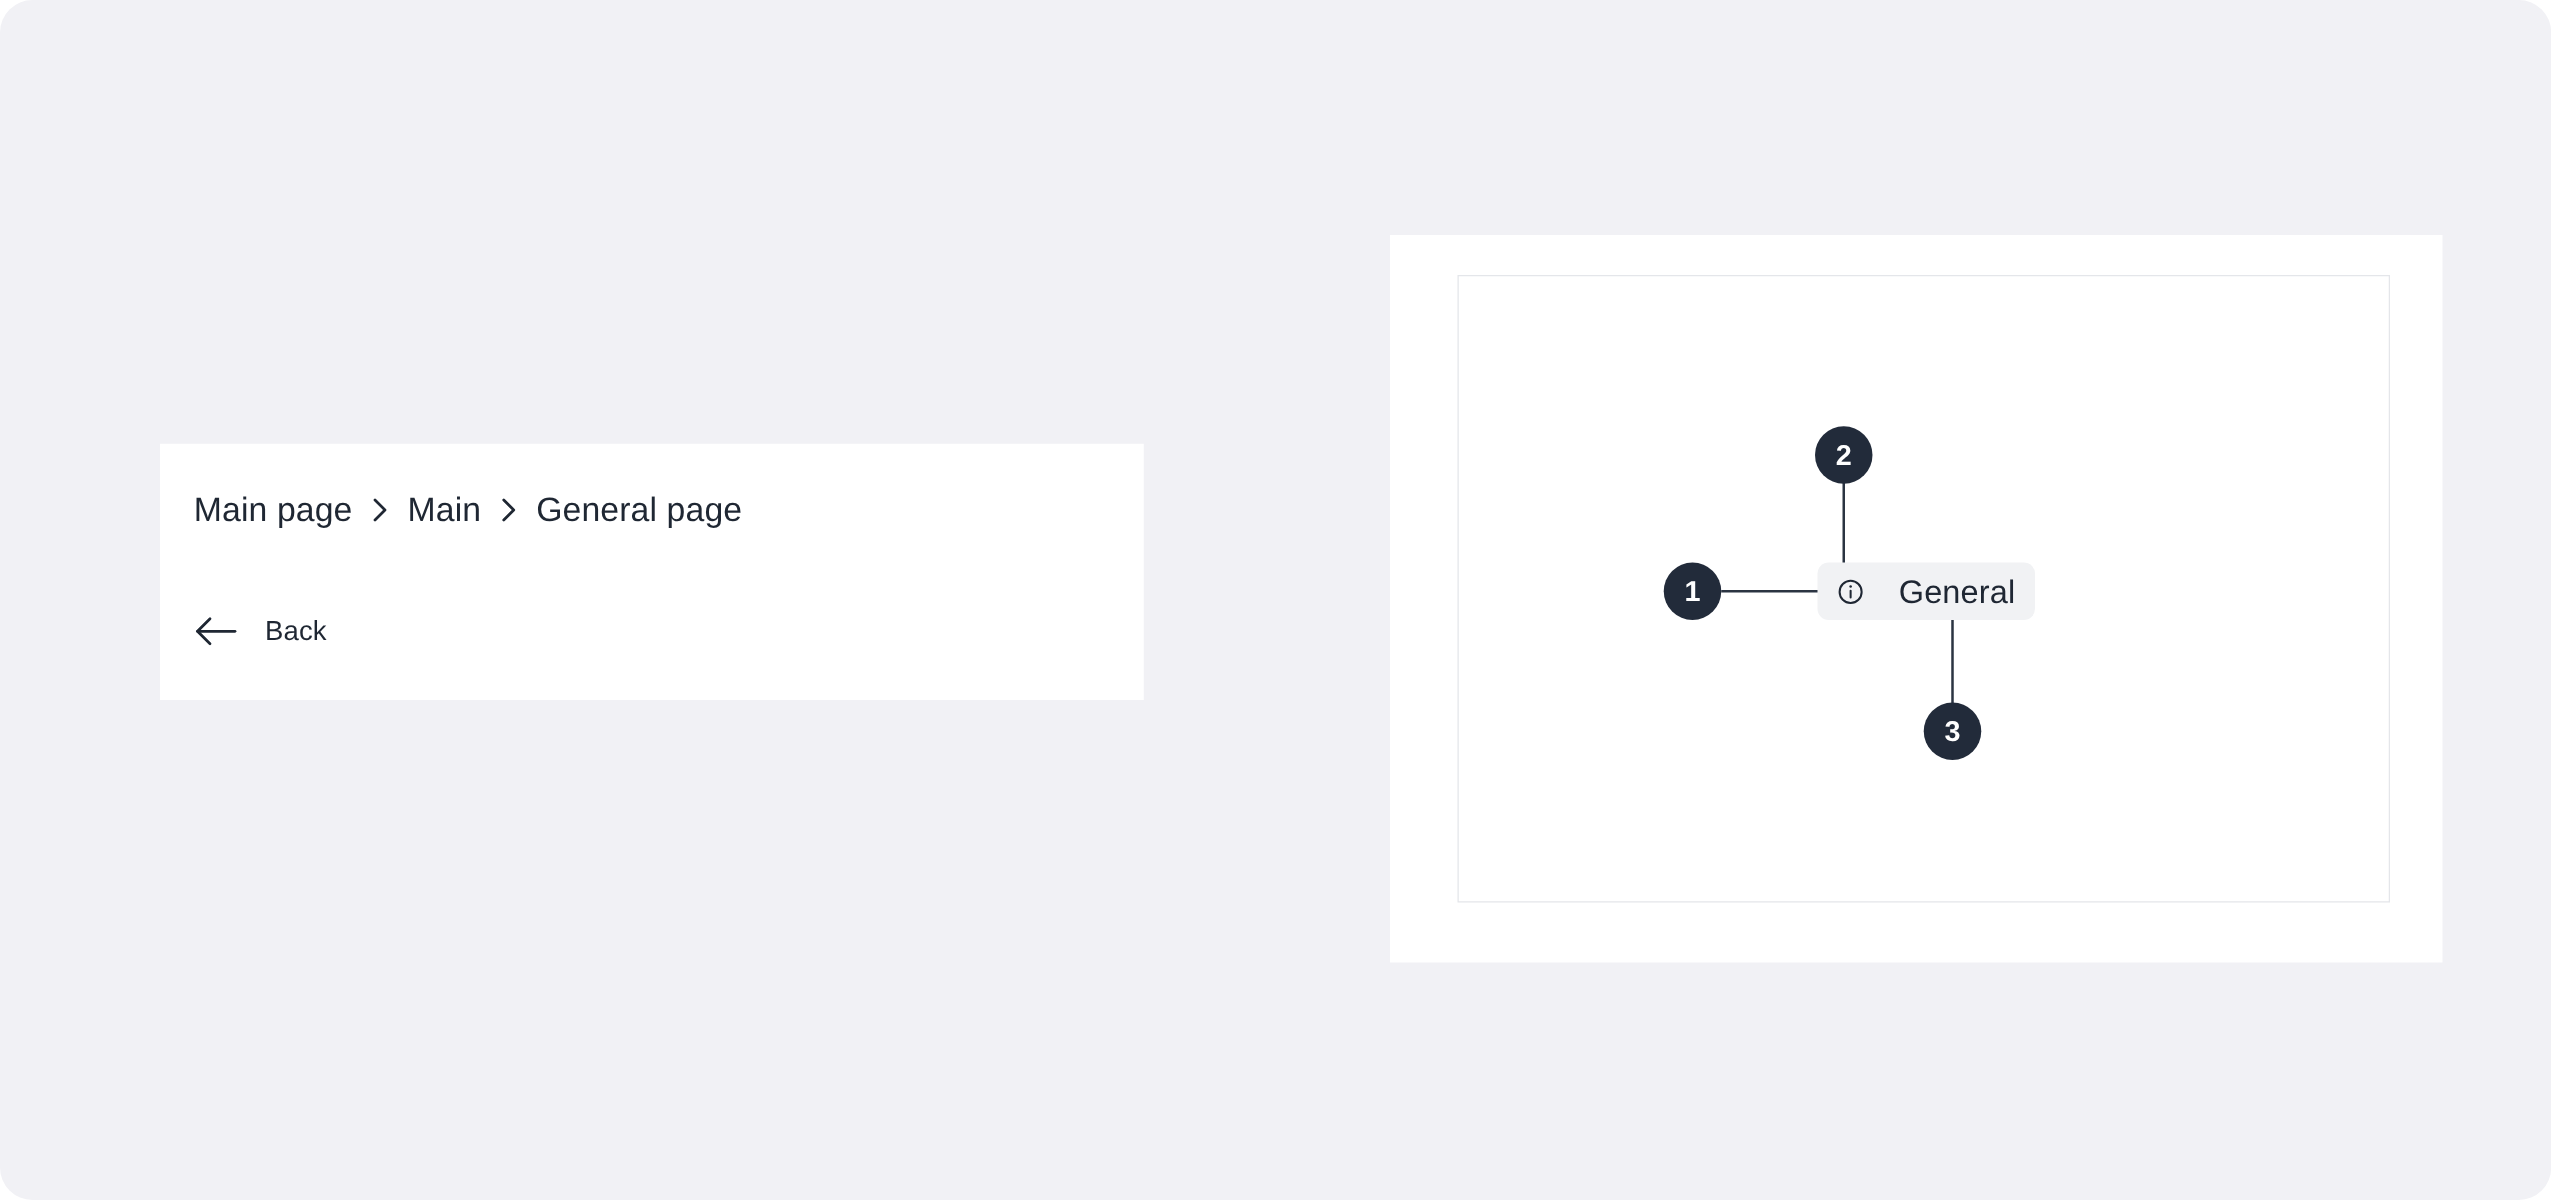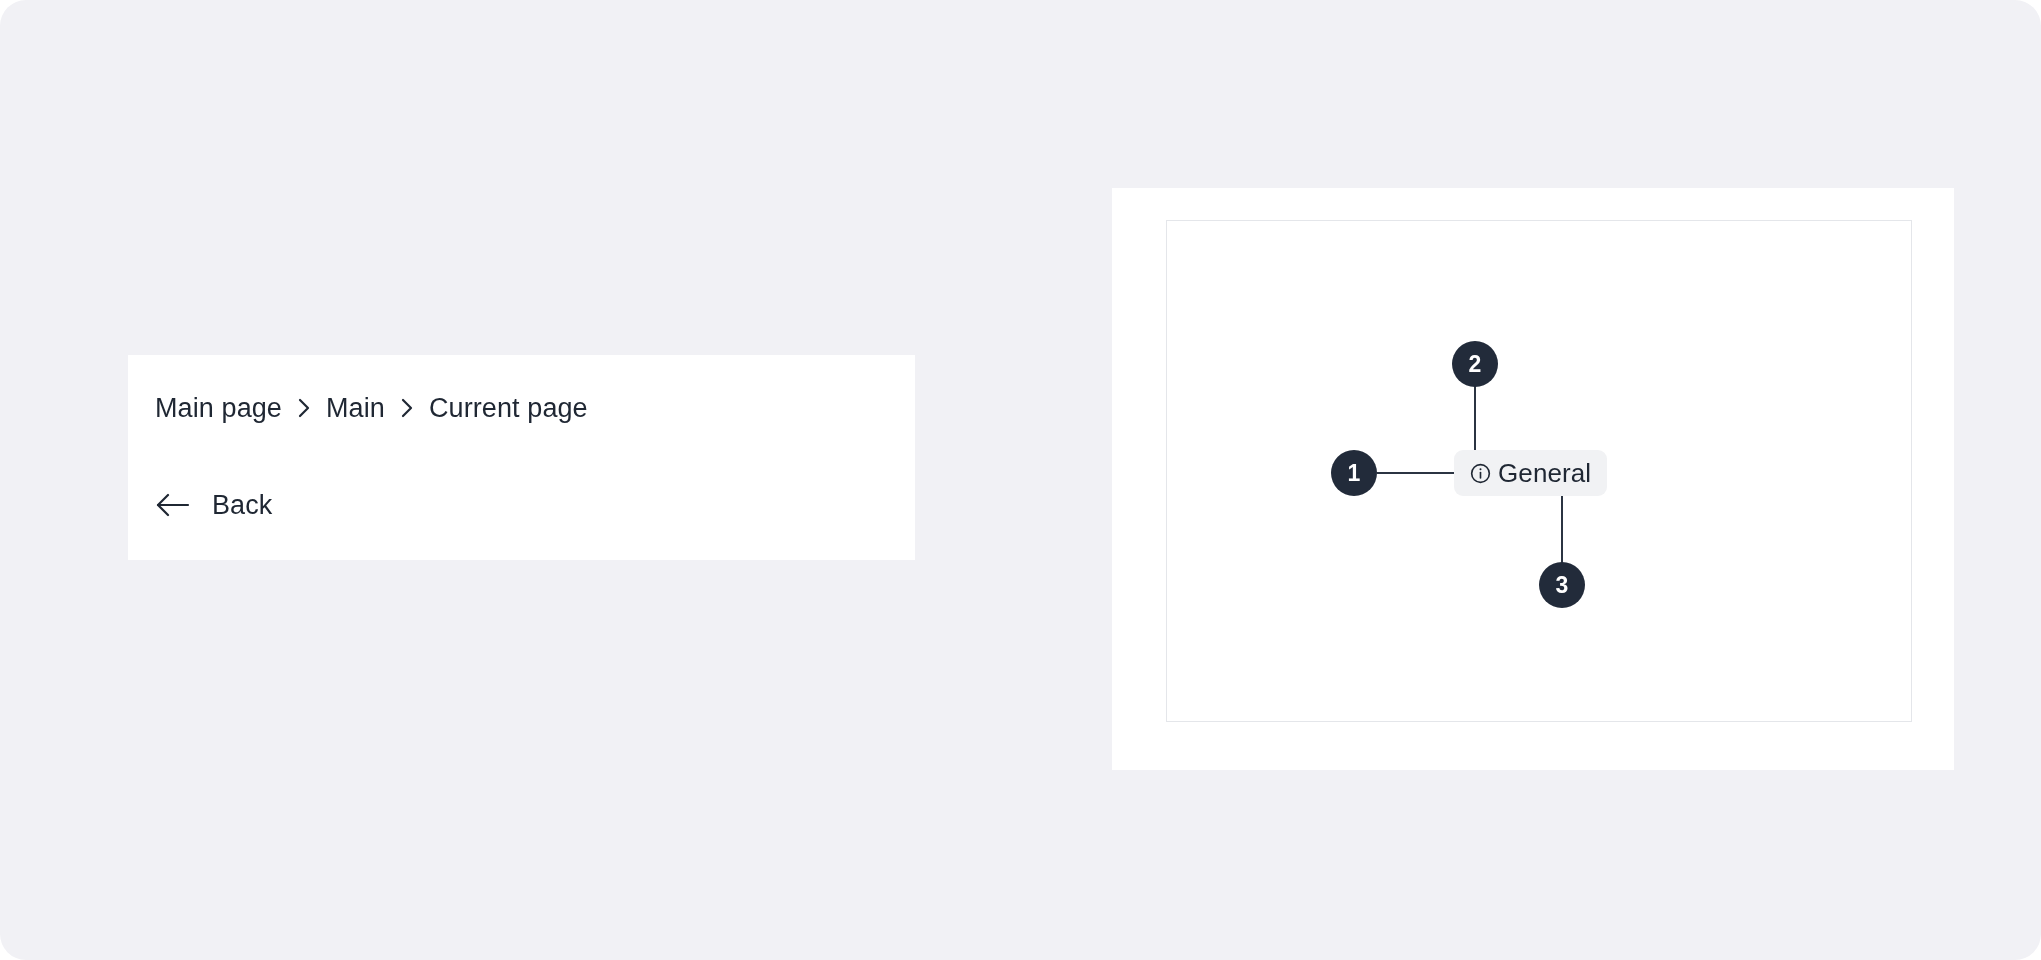--- a/index.html
+++ b/index.html
@@ -67,21 +67,21 @@
   .back-arrow {
     display: inline-flex;
     align-items: center;
     justify-content: center;
     width: 36px;
     height: 30px;
     color: #1f2733;
   }
   .back-arrow svg { display: block; }
   .back-label {
-    font-size: 27px;
+    font-size: 22px;
     line-height: 34px;
     color: #1f2733;
     letter-spacing: 0.1px;
     text-align: center;
   }
 
   
   .preview-card {
     position: absolute;
     left: 1112px;
@@ -103,21 +103,21 @@
   }
 
   
   .chip {
     position: absolute;
     left: 1454px;
     top: 450px;
     height: 46px;
     display: flex;
     align-items: center;
-    gap: 6px;
+    gap: 27px;
     padding: 0 16px 0 14px;
     background: #f1f2f4;
     border-radius: 9px;
     box-sizing: border-box;
     cursor: pointer;
     z-index: 3;
   }
   .chip-icon {
     display: inline-flex;
     align-items: center;
@@ -180,21 +180,21 @@
       </span>
 
       <span class="crumb crumb-link">Main</span>
 
       <span class="crumb-sep">
         <svg width="14" height="22" viewBox="0 0 14 22" fill="none" stroke="currentColor" stroke-width="2.2" stroke-linecap="round" stroke-linejoin="round">
           <polyline points="3,3 11,11 3,19"></polyline>
         </svg>
       </span>
 
-      <span class="crumb">Current page</span>
+      <span class="crumb">General page</span>
     </div>
 
     <div class="back-row">
       <span class="back-arrow">
         <svg width="34" height="24" viewBox="0 0 34 24" fill="none" stroke="currentColor" stroke-width="2.2" stroke-linecap="round" stroke-linejoin="round">
           <line x1="32" y1="12" x2="2" y2="12"></line>
           <polyline points="12,2 2,12 12,22"></polyline>
         </svg>
       </span>
       <span class="back-label">Back</span>

